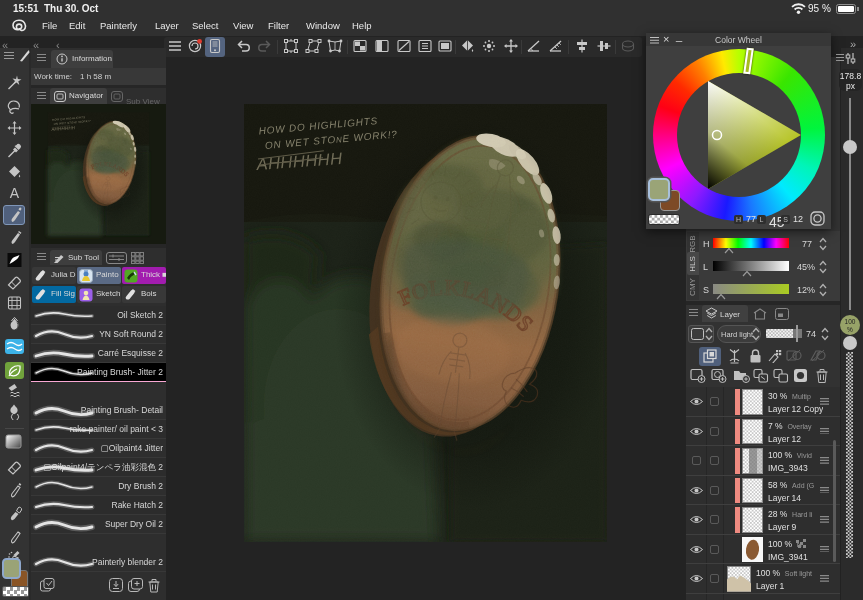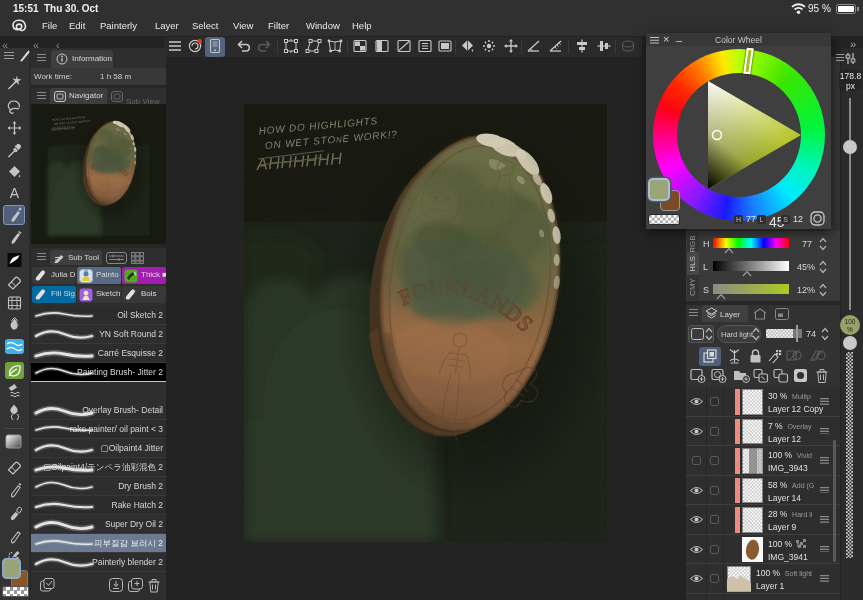--- a/index.html
+++ b/index.html
@@ -274,21 +274,21 @@
     </svg>
     <div class="abs" style="left:51px;top:50px;width:62px;height:18px;background:#3e3e3e;border-radius:3px 3px 0 0"></div>
     <svg class="abs" style="left:56px;top:53px" width="12" height="12" viewBox="0 0 12 12">
 <circle cx="6" cy="6" r="5" fill="none" stroke="#c8c8c8" stroke-width="1"></circle>
 <path d="M6 5.2v3.2" stroke="#c8c8c8" stroke-width="1.4"></path>
       <circle cx="6" cy="3.4" r="0.9" fill="#c8c8c8"></circle>
     </svg>
     <div class="abs" style="left:72px;top:54px;color:#d8d8d8;font-size:8px">Information</div>
     <div class="abs" style="left:31px;top:68px;width:135px;height:17px;background:#383838"></div>
     <div class="abs" style="left:34px;top:72px;color:#d0d0d0;font-size:8px">Work time:</div>
-    <div class="abs" style="left:100px;top:72px;color:#d0d0d0;font-size:8px">1 h 58 m</div>
+    <div class="abs" style="left:80px;top:72px;color:#d0d0d0;font-size:8px">1 h 58 m</div>
     <div class="abs" style="left:31px;top:85px;width:135px;height:3px;background:#262626"></div>
     <svg class="abs" style="left:37px;top:92px" width="9" height="7">
       <path d="M0 0.5h9M0 3.5h9M0 6.5h9" stroke="#8a8a8a" stroke-width="1"></path>
     </svg>
     <div class="abs" style="left:50px;top:88px;width:57px;height:16px;background:#3e3e3e;border-radius:3px 3px 0 0"></div>
     <svg class="abs" style="left:54px;top:91px" width="12" height="11" viewBox="0 0 12 11">
 <rect x="0.5" y="0.5" width="11" height="10" rx="2.5" fill="none" stroke="#c8c8c8"></rect>
 <rect x="3" y="3" width="6" height="5" rx="1" fill="none" stroke="#c8c8c8" stroke-width="0.9"></rect>
     </svg>
     <div class="abs" style="left:69px;top:91px;color:#d8d8d8;font-size:8px">Navigator</div>
@@ -534,21 +534,21 @@
         <path d="M3 9 q14-8 28-2 t28 2" fill="none" stroke="#cfcfcf" stroke-width="4" stroke-linecap="round" opacity="0.28"></path>
         <path d="M3 9 q14-8 28-2 t28 2" fill="none" stroke="#ececec" stroke-width="1.5" stroke-linecap="round" opacity="0.95"></path>
       </svg>
       <div style="position:absolute;right:3px;top:4px;color:#d8d8d8;font-size:8.5px;white-space:nowrap">Painting Brush- Jitter 2</div>
     </div>
     <div class="abs" style="left:31px;top:401px;width:135px;height:19px;background:#2e2e2e;border-bottom:1px solid #383838">
       <svg style="position:absolute;left:2px;top:1px" width="62" height="17" viewBox="0 0 62 17">
         <path d="M3 11 q14-8 28-2 t28 2" fill="none" stroke="#cfcfcf" stroke-width="6" stroke-linecap="round" opacity="0.28"></path>
         <path d="M3 11 q14-8 28-2 t28 2" fill="none" stroke="#ececec" stroke-width="2.9" stroke-linecap="round" opacity="0.95"></path>
       </svg>
-      <div style="position:absolute;right:3px;top:4px;color:#d8d8d8;font-size:8.5px;white-space:nowrap">Overlay Brush- Detail</div>
+      <div style="position:absolute;right:3px;top:4px;color:#d8d8d8;font-size:8.5px;white-space:nowrap">Painting Brush- Detail</div>
     </div>
     <div class="abs" style="left:31px;top:420px;width:135px;height:19px;background:#2c2c2c;border-bottom:1px solid #383838">
       <svg style="position:absolute;left:2px;top:1px" width="62" height="17" viewBox="0 0 62 17">
         <path d="M3 9 q14-5 28-2 t28 2" fill="none" stroke="#cfcfcf" stroke-width="4" stroke-linecap="round" opacity="0.28"></path>
         <path d="M3 9 q14-5 28-2 t28 2" fill="none" stroke="#ececec" stroke-width="1.5" stroke-linecap="round" opacity="0.95"></path>
       </svg>
       <div style="position:absolute;right:3px;top:4px;color:#d8d8d8;font-size:8.5px;white-space:nowrap">rake painter/ oil paint &lt; 3</div>
     </div>
     <div class="abs" style="left:31px;top:439px;width:135px;height:19px;background:#2e2e2e;border-bottom:1px solid #383838">
       <svg style="position:absolute;left:2px;top:1px" width="62" height="17" viewBox="0 0 62 17">
@@ -577,27 +577,20 @@
         <path d="M3 10 q14-5 28-2 t28 2" fill="none" stroke="#ececec" stroke-width="2.2" stroke-linecap="round" opacity="0.95"></path>
       </svg>
       <div style="position:absolute;right:3px;top:4px;color:#d8d8d8;font-size:8.5px;white-space:nowrap">Rake Hatch 2</div>
     </div>
     <div class="abs" style="left:31px;top:515px;width:135px;height:19px;background:#2e2e2e;border-bottom:1px solid #383838">
       <svg style="position:absolute;left:2px;top:1px" width="62" height="17" viewBox="0 0 62 17">
         <path d="M3 11 q14-8 28-2 t28 2" fill="none" stroke="#cfcfcf" stroke-width="6" stroke-linecap="round" opacity="0.28"></path>
         <path d="M3 11 q14-8 28-2 t28 2" fill="none" stroke="#ececec" stroke-width="2.9" stroke-linecap="round" opacity="0.95"></path>
       </svg>
       <div style="position:absolute;right:3px;top:4px;color:#d8d8d8;font-size:8.5px;white-space:nowrap">Super Dry Oil 2</div>
-    </div>
-    <div class="abs" style="left:31px;top:534px;width:135px;height:19px;background:#6b7a91;border-bottom:1px solid #383838">
-      <svg style="position:absolute;left:2px;top:1px" width="62" height="17" viewBox="0 0 62 17">
-        <path d="M3 9 q14-5 28-2 t28 2" fill="none" stroke="#cfcfcf" stroke-width="4" stroke-linecap="round" opacity="0.28"></path>
-        <path d="M3 9 q14-5 28-2 t28 2" fill="none" stroke="#ececec" stroke-width="1.5" stroke-linecap="round" opacity="0.95"></path>
-      </svg>
-      <div style="position:absolute;right:3px;top:4px;color:#f0f0f0;font-size:8.5px;white-space:nowrap">피부질감 브러시 2</div>
     </div>
     <div class="abs" style="left:31px;top:553px;width:135px;height:19px;background:#2e2e2e;border-bottom:1px solid #383838">
       <svg style="position:absolute;left:2px;top:1px" width="62" height="17" viewBox="0 0 62 17">
         <path d="M3 10 q14-8 28-2 t28 2" fill="none" stroke="#cfcfcf" stroke-width="5" stroke-linecap="round" opacity="0.28"></path>
         <path d="M3 10 q14-8 28-2 t28 2" fill="none" stroke="#ececec" stroke-width="2.2" stroke-linecap="round" opacity="0.95"></path>
       </svg>
       <div style="position:absolute;right:3px;top:4px;color:#d8d8d8;font-size:8.5px;white-space:nowrap">Painterly blender 2</div>
     </div>
     <div class="abs" style="left:31px;top:573px;width:135px;height:27px;background:#2e2e2e"></div>
     <svg class="abs" style="left:40px;top:578px" width="15" height="14" viewBox="0 0 15 14">

